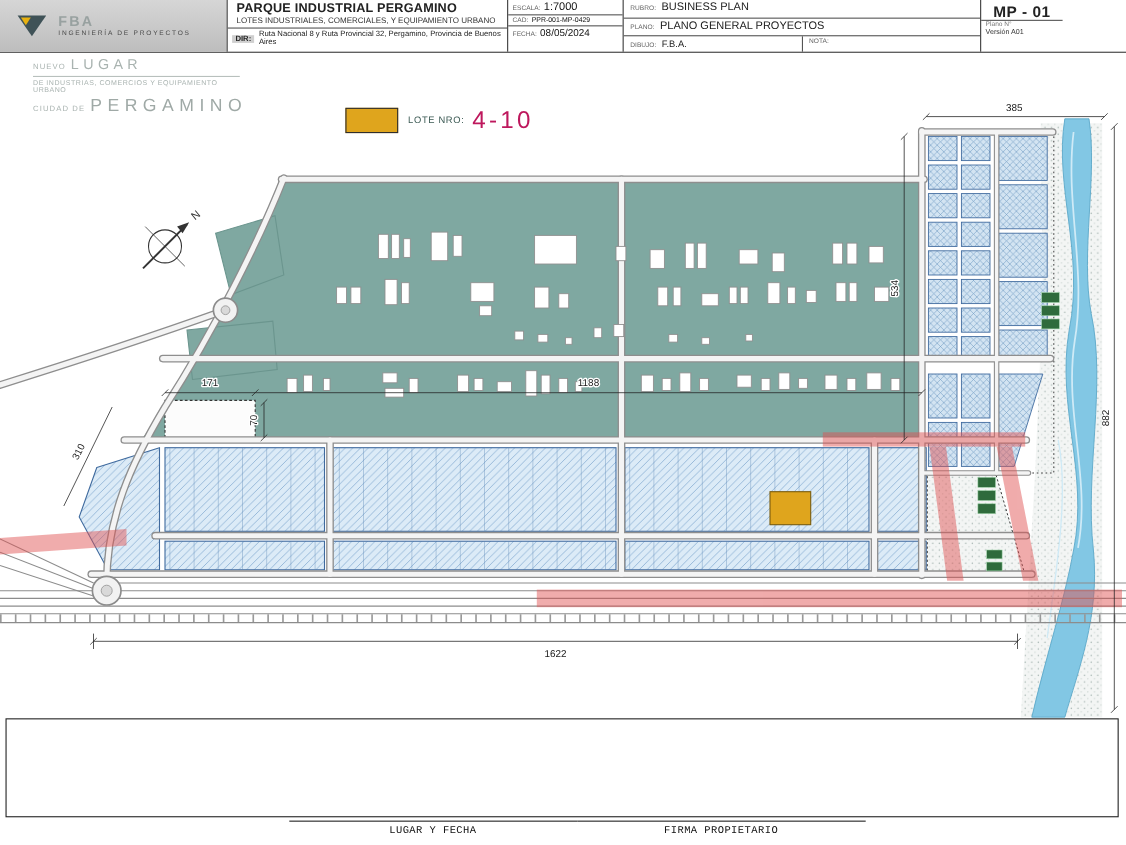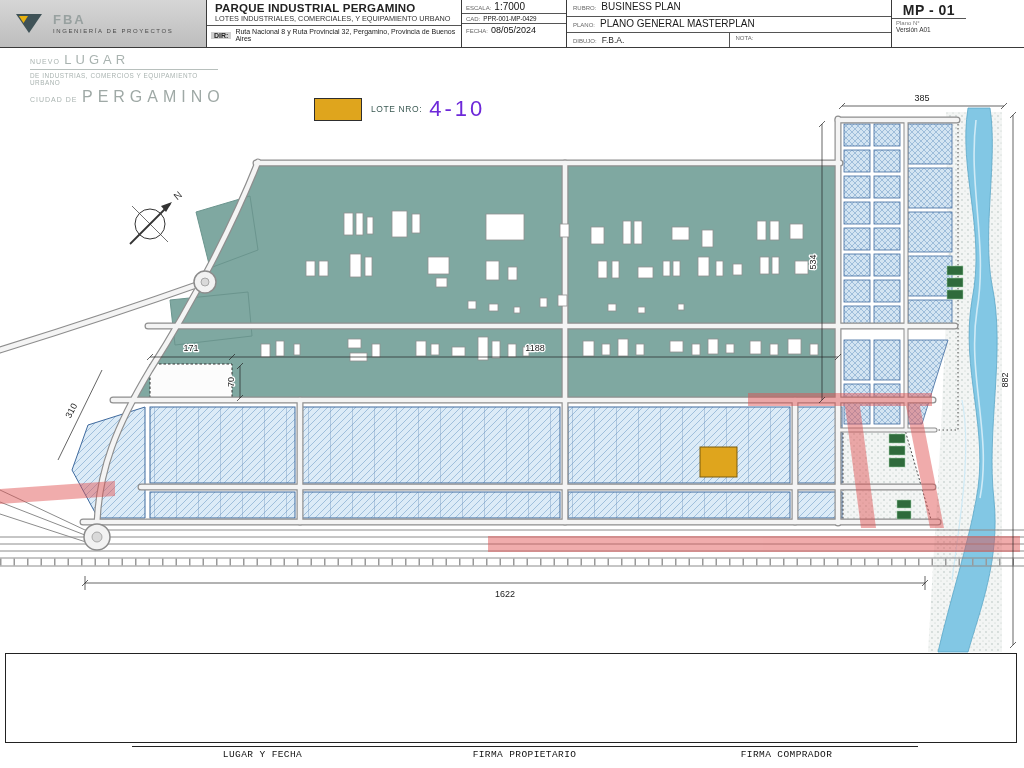--- a/index.html
+++ b/index.html
@@ -45,21 +45,21 @@
   .mh-small{font-size:7px;letter-spacing:1px;}
   .mh-big{font-size:13px;letter-spacing:4px;}
   .mh-line2{font-size:6.4px;letter-spacing:.5px;margin-top:2px;width:195px;}
   .mh-line3{margin-top:2px;}
   .mh-big2{font-size:16px;letter-spacing:5px;color:#9fa9a6;}
 
   
   .legend{position:absolute;left:314px;top:96px;display:flex;align-items:center;}
   .legend-swatch{width:46px;height:21px;background:#dfa51d;border:1.6px solid #2e2e2e;margin-right:9px;}
   .legend-label{font-size:8.5px;color:#3c5a54;letter-spacing:.6px;margin-right:7px;}
-  .legend-value{font-size:22px;color:#6d28d9;letter-spacing:3px;text-align:center;}
+  .legend-value{font-size:22px;color:#be185d;letter-spacing:3px;text-align:center;}
 
   
   .drawing{position:absolute;top:48px;left:0;width:1024px;height:605px;}
   .dimtxt text{font-family:"Liberation Sans",sans-serif;font-size:9px;fill:#1a1a1a;text-anchor:middle;}
   .halo{stroke:#fff;stroke-width:2.5px;paint-order:stroke;stroke-linejoin:round;}
 
   
   .sig-box{position:absolute;left:5px;top:653px;width:1012px;height:90px;border:1.3px solid #222;box-sizing:border-box;}
   .sig-row{position:absolute;left:15px;top:746px;width:1014px;display:flex;justify-content:center;
            padding:0 35px 0 40px;box-sizing:border-box;font-family:Liberation Mono, monospace;}
@@ -105,21 +105,21 @@
         <span class="v3">08/05/2024</span>
       </div>
     </div>
     <div class="tb-info">
       <div class="row">
         <span class="lbl">RUBRO:</span>
         <span class="val">BUSINESS PLAN</span>
       </div>
       <div class="row">
         <span class="lbl">PLANO:</span>
-        <span class="val">PLANO GENERAL MASTERPLAN</span>
+        <span class="val">PLANO GENERAL PROYECTOS</span>
       </div>
       <div class="row split">
         <span class="half">
           <span class="lbl">DIBUJO:</span>
           <span class="valsm">F.B.A.</span>
         </span>
         <span class="half">
           <span class="lbl">NOTA:</span>
         </span>
       </div>
@@ -432,19 +432,15 @@
   <div class="sig-box"></div>
   <div class="sig-row">
     <div class="sig-item">
       <div class="sig-line"></div>
       <div class="sig-label">LUGAR Y FECHA</div>
     </div>
     <div class="sig-item">
       <div class="sig-line"></div>
       <div class="sig-label">FIRMA PROPIETARIO</div>
     </div>
-    <div class="sig-item">
-      <div class="sig-line"></div>
-      <div class="sig-label">FIRMA COMPRADOR</div>
-    </div>
   </div>
 
 </div>
 
 </body></html>

